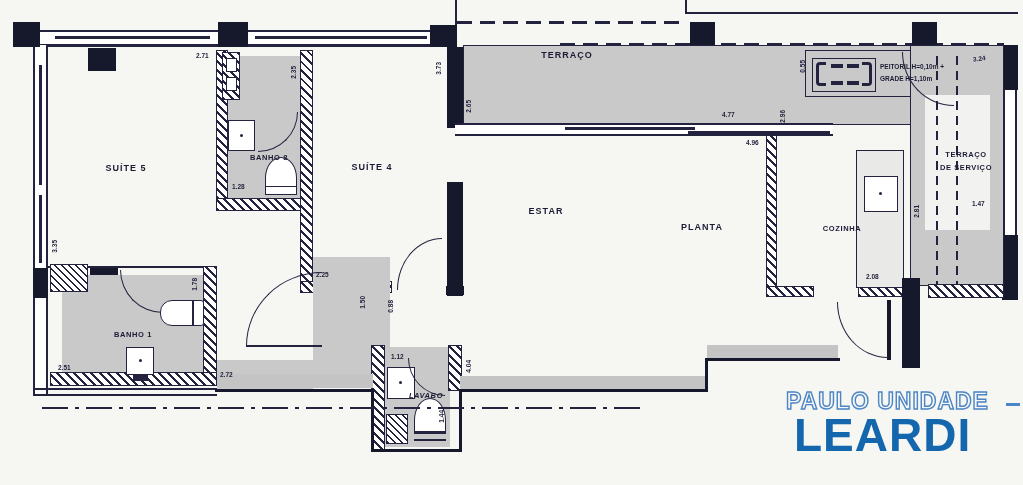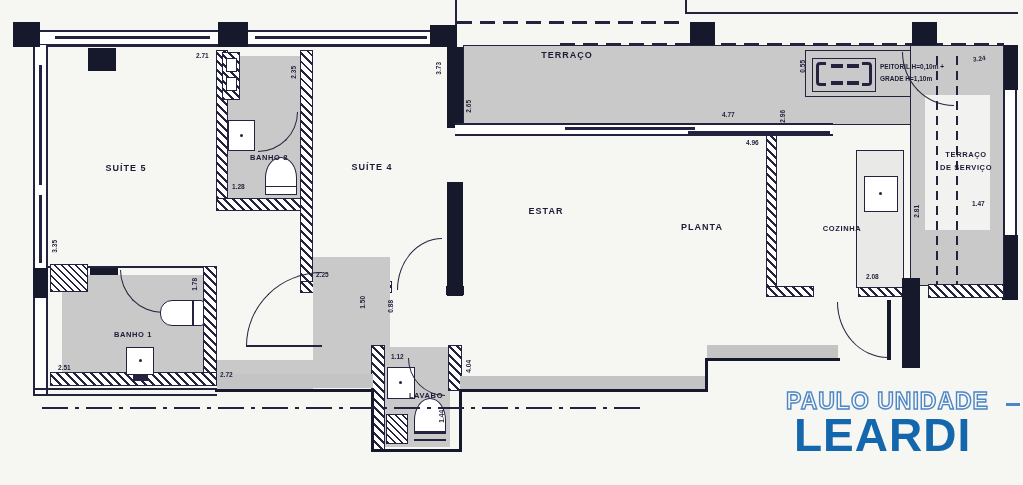--- a/index.html
+++ b/index.html
@@ -172,21 +172,21 @@
   <div class="lbl" style="left:126px;top:163px;">SUÍTE 5</div>
   <div class="lbl lbl-sm" style="left:269px;top:153px;">BANHO 8</div>
   <div class="lbl" style="left:372px;top:162px;">SUÍTE 4</div>
   <div class="lbl" style="left:567px;top:50px;">TERRAÇO</div>
   <div class="lbl" style="left:546px;top:206px;">ESTAR</div>
   <div class="lbl" style="left:702px;top:222px;">PLANTA</div>
   <div class="lbl lbl-sm" style="left:842px;top:224px;">COZINHA</div>
   <div class="lbl lbl-sm" style="left:966px;top:150px;">TERRAÇO</div>
   <div class="lbl lbl-sm" style="left:966px;top:163px;">DE SERVIÇO</div>
   <div class="lbl lbl-sm" style="left:133px;top:330px;">BANHO 1</div>
-  <div class="lbl lbl-sm" style="left:426px;top:391px;">LAVABO</div>
+  <div class="lbl lbl-sm" style="left:426px;top:391px;font-style:italic;">LAVABO</div>
 
   <div class="dim" style="left:196px;top:53px;">2.71</div>
   <div class="dim dim-v" style="left:52px;top:240px;">3.35</div>
   <div class="dim dim-v" style="left:291px;top:66px;">2.35</div>
   <div class="dim" style="left:232px;top:184px;">1.28</div>
   <div class="dim dim-v" style="left:436px;top:62px;">3.73</div>
   <div class="dim" style="left:316px;top:272px;">2.25</div>
   <div class="dim dim-v" style="left:466px;top:100px;">2.65</div>
   <div class="dim" style="left:722px;top:112px;">4.77</div>
   <div class="dim" style="left:746px;top:140px;">4.96</div>

